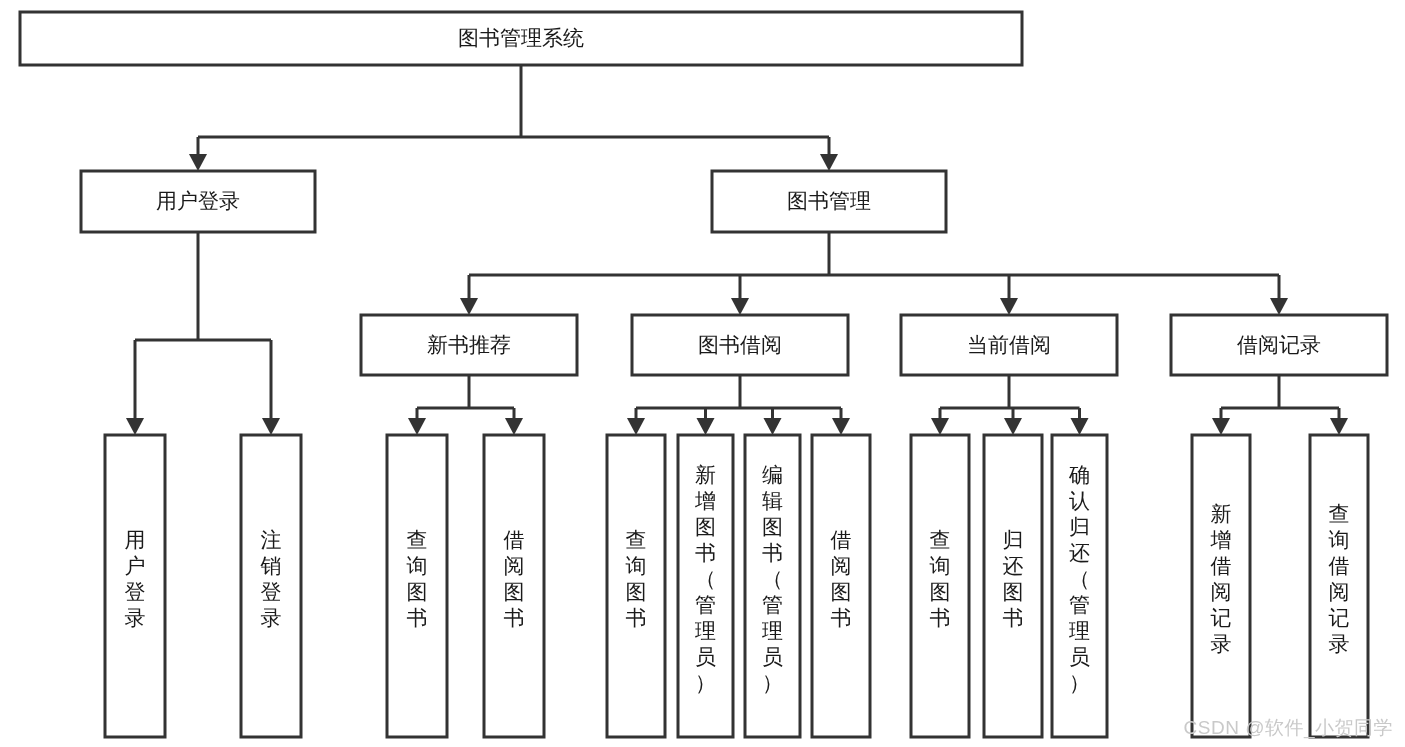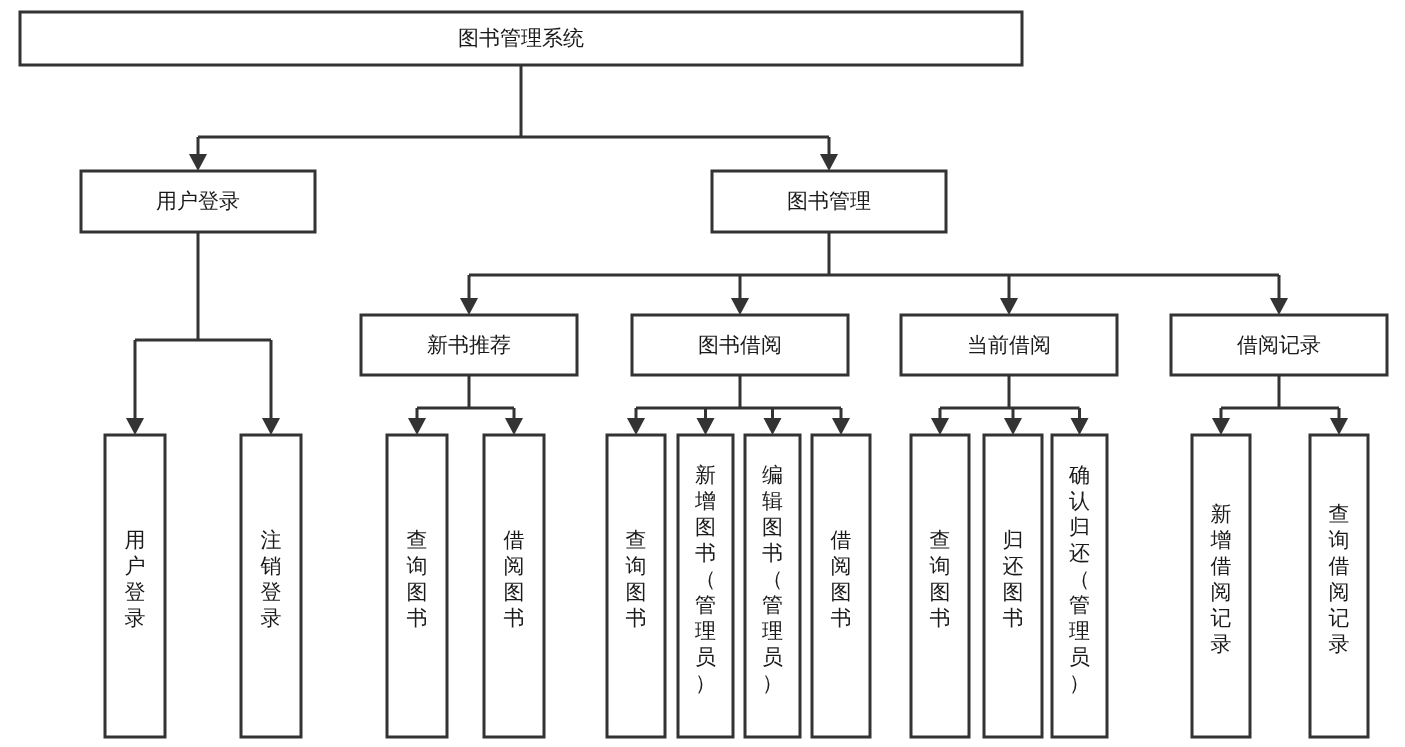--- a/index.html
+++ b/index.html
@@ -214,13 +214,14 @@
         <g>
           <rect x="1192" y="435" width="58" height="302" class="node-box"></rect>
           <text x="1221" y="0" class="node-label-vertical"><tspan x="1221" y="521">新</tspan><tspan x="1221" y="547">增</tspan><tspan x="1221" y="573">借</tspan><tspan x="1221" y="599">阅</tspan><tspan x="1221" y="625">记</tspan><tspan x="1221" y="651">录</tspan></text>
         </g>
         <g>
           <rect x="1310" y="435" width="58" height="302" class="node-box"></rect>
           <text x="1339" y="0" class="node-label-vertical"><tspan x="1339" y="521">查</tspan><tspan x="1339" y="547">询</tspan><tspan x="1339" y="573">借</tspan><tspan x="1339" y="599">阅</tspan><tspan x="1339" y="625">记</tspan><tspan x="1339" y="651">录</tspan></text>
         </g>
       </g>
   </svg>
+  <div class="watermark">CSDN @软件_小贺同学</div>
 </div>
 
 </body></html>

